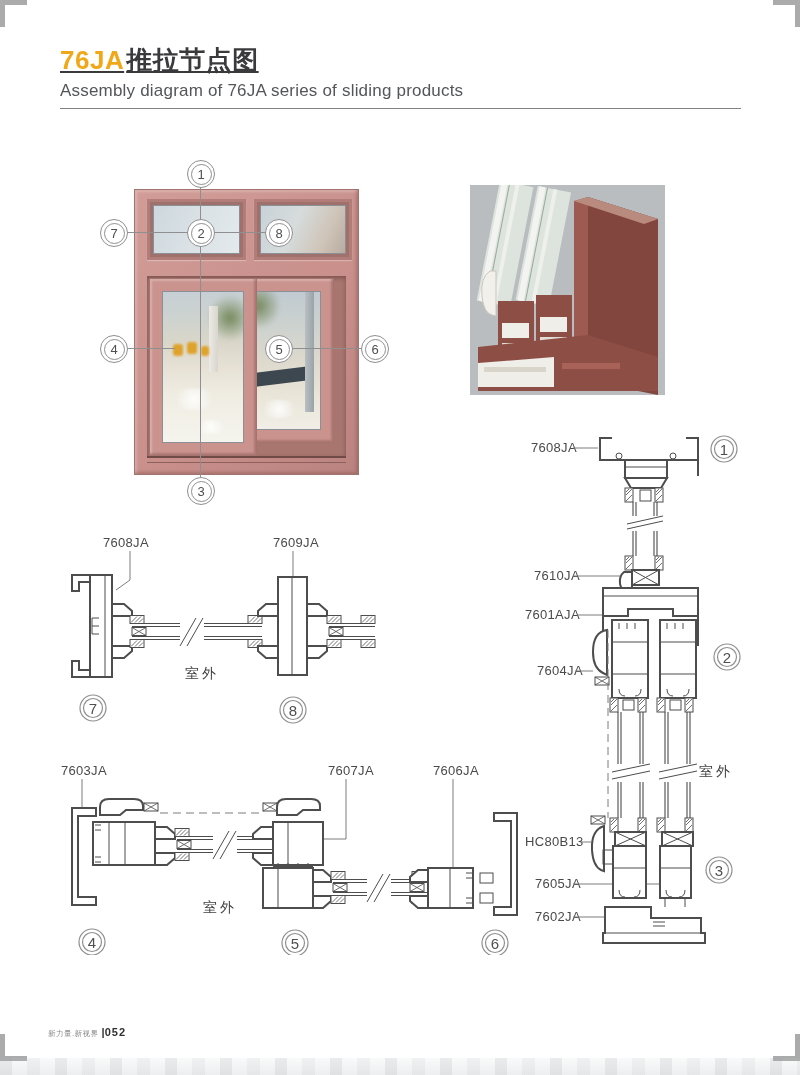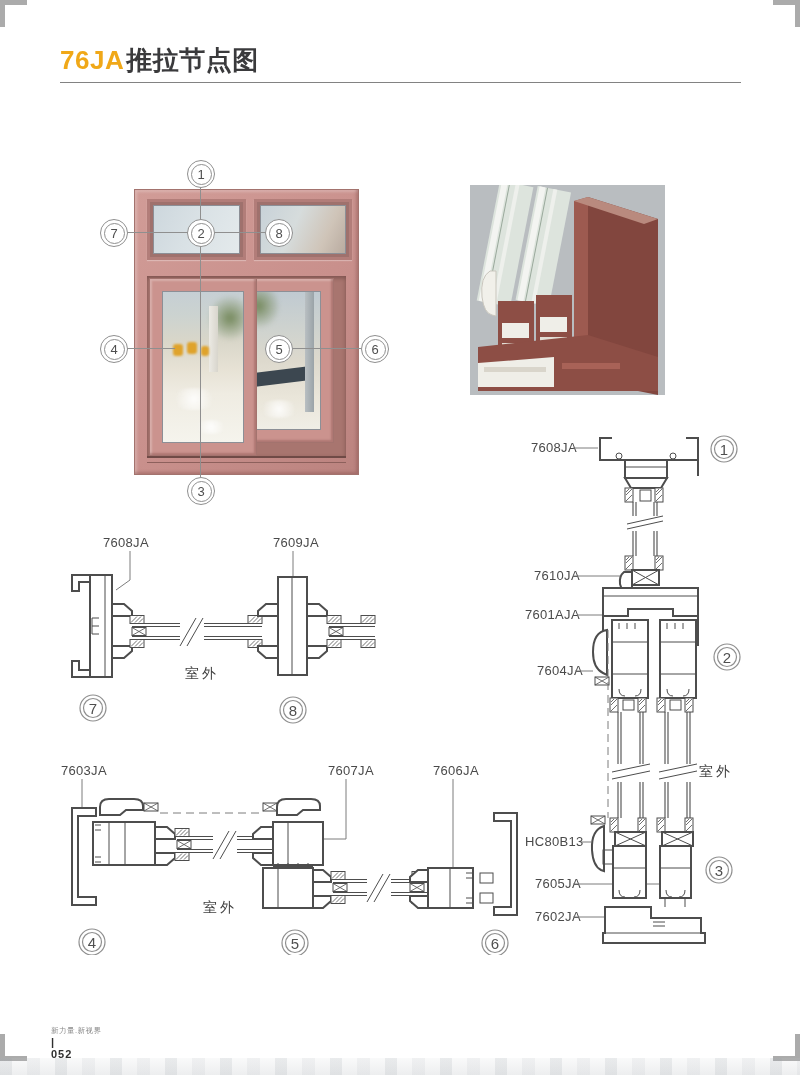--- a/index.html
+++ b/index.html
@@ -12,21 +12,21 @@
   .corner.tr{top:0;right:0;border-top:5px solid #ababab;border-right:5px solid #ababab;}
   .corner.bl{bottom:14px;left:0;border-bottom:5px solid #ababab;border-left:5px solid #ababab;}
   .corner.br{bottom:14px;right:0;border-bottom:5px solid #ababab;border-right:5px solid #ababab;}
   .bottom-band{position:absolute;left:0;top:1058px;width:800px;height:17px;
     background:
       repeating-linear-gradient(90deg, rgba(150,158,165,.16) 0 12px, rgba(255,255,255,0) 12px 27px, rgba(170,175,182,.12) 27px 40px, rgba(255,255,255,0) 40px 55px),
       linear-gradient(rgba(200,204,208,.10), rgba(165,170,176,.20));}
 
   
   .header{position:absolute;left:60px;top:46px;width:681px;}
-  .title{font-size:26px;font-weight:bold;color:#3a3a3c;letter-spacing:.5px;line-height:1.1;}
+  .title{font-size:26px;font-weight:bold;color:#3a3a3c;letter-spacing:.5px;line-height:1.1;text-decoration:underline;}
   .title .accent{color:#f0a818;margin-right:2px;}
   .subtitle{margin-top:6px;font-size:17px;color:#55565a;letter-spacing:.2px;}
   .rule{margin-top:7px;height:1px;background:#828282;}
 
   
   .window-fig{position:absolute;left:134px;top:189px;width:223px;height:284px;
      background:linear-gradient(135deg,#d19c97 0%,#c9908c 55%,#bb837f 100%);
      border:1px solid #a3736e;box-shadow:inset -2px -2px 3px rgba(120,70,66,.35), inset 2px 2px 3px rgba(255,255,255,.25);}
   .transom{position:absolute;top:9px;height:55px;border:3px solid #b27d79;background:#9f716d;box-shadow:0 1px 1px rgba(255,255,255,.3);}
   .transom .glass{position:absolute;inset:3px;border:1px solid #8c8f96;
@@ -68,40 +68,41 @@
   .num{font-size:15px;fill:#4f4f4f;}
   .p{fill:none;stroke:#4d4d4d;stroke-width:2;stroke-linejoin:miter;stroke-linecap:square;}
   .pf{fill:#fff;stroke:#4d4d4d;stroke-width:2;stroke-linejoin:miter;}
   .thin{fill:none;stroke:#4d4d4d;stroke-width:1;}
   .glass-ln{fill:none;stroke:#4d4d4d;stroke-width:1.1;}
   .cir{fill:#fff;stroke:#8f8f8f;stroke-width:1.2;}
   .ldr{fill:none;stroke:#7d7d7d;stroke-width:1;}
   .dash{fill:none;stroke:#7d7d7d;stroke-width:1;stroke-dasharray:8 5;}
 
   
-  .footer{position:absolute;left:48px;top:1026px;display:flex;align-items:baseline;color:#8a8a8a;flex-direction:column;}
+  .footer{position:absolute;left:48px;top:1026px;display:flex;align-items:baseline;color:#8a8a8a;}
   .footer .brand{font-size:7.5px;letter-spacing:.5px;}
   .footer .sep{font-size:11px;font-weight:bold;color:#2f2f2f;margin-left:3px;}
   .footer .pagenum{font-size:11px;font-weight:bold;color:#2f2f2f;letter-spacing:1px;}
 </style>
 </head>
 <body>
 
 <div class="page">
 
   <div class="corner tl"></div>
   <div class="corner tr"></div>
   <div class="corner bl"></div>
   <div class="corner br"></div>
   <div class="bottom-band"></div>
 
   <div class="header">
     <div class="title">
       <span class="accent">76JA</span><span>推拉节点图</span>
     </div>
+    <div class="subtitle">Assembly diagram of 76JA series of sliding products</div>
     <div class="rule"></div>
   </div>
 
   <div class="window-fig">
     <div class="transom left">
       <div class="glass"></div>
     </div>
     <div class="transom right">
       <div class="glass"></div>
     </div>

